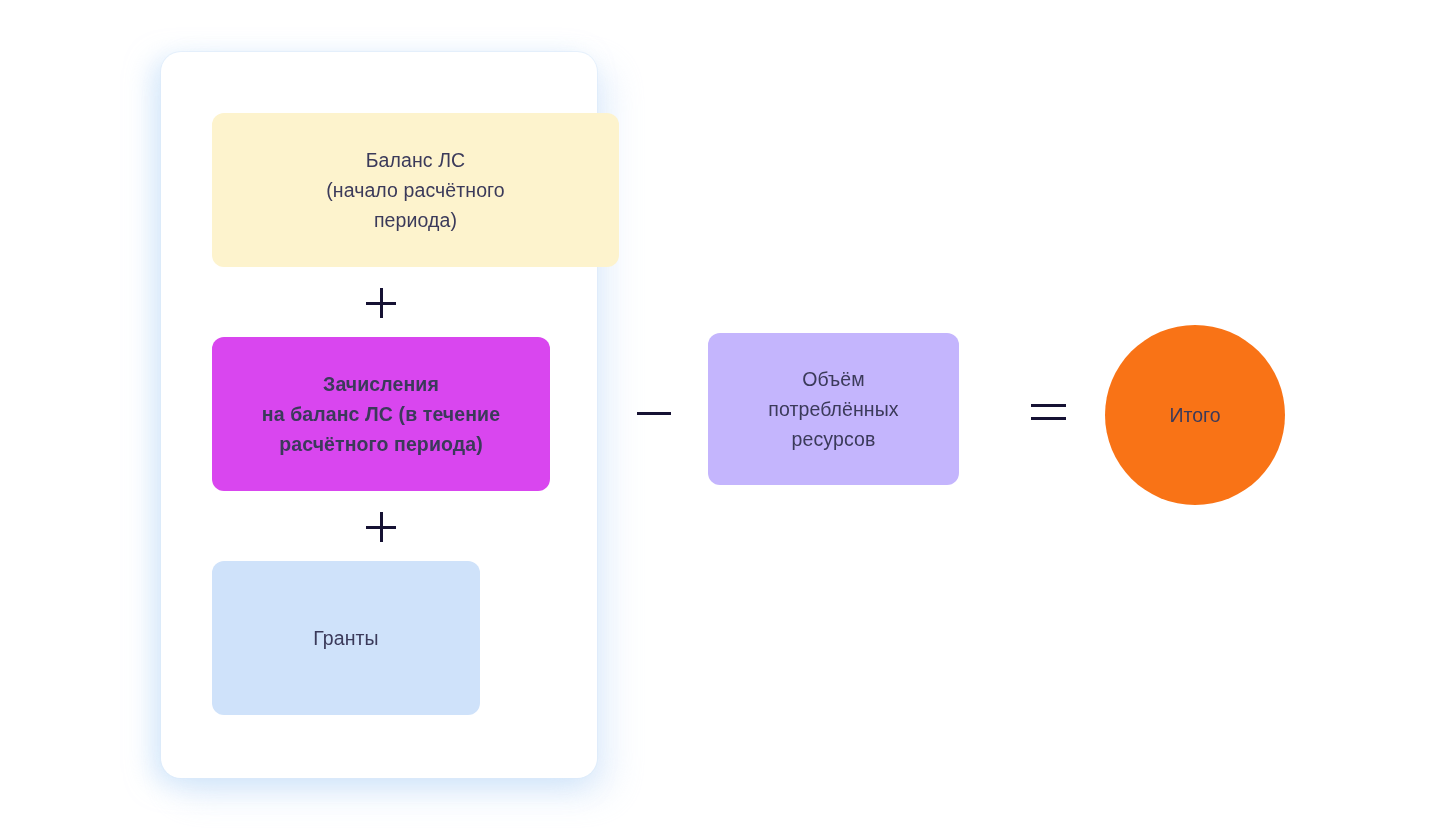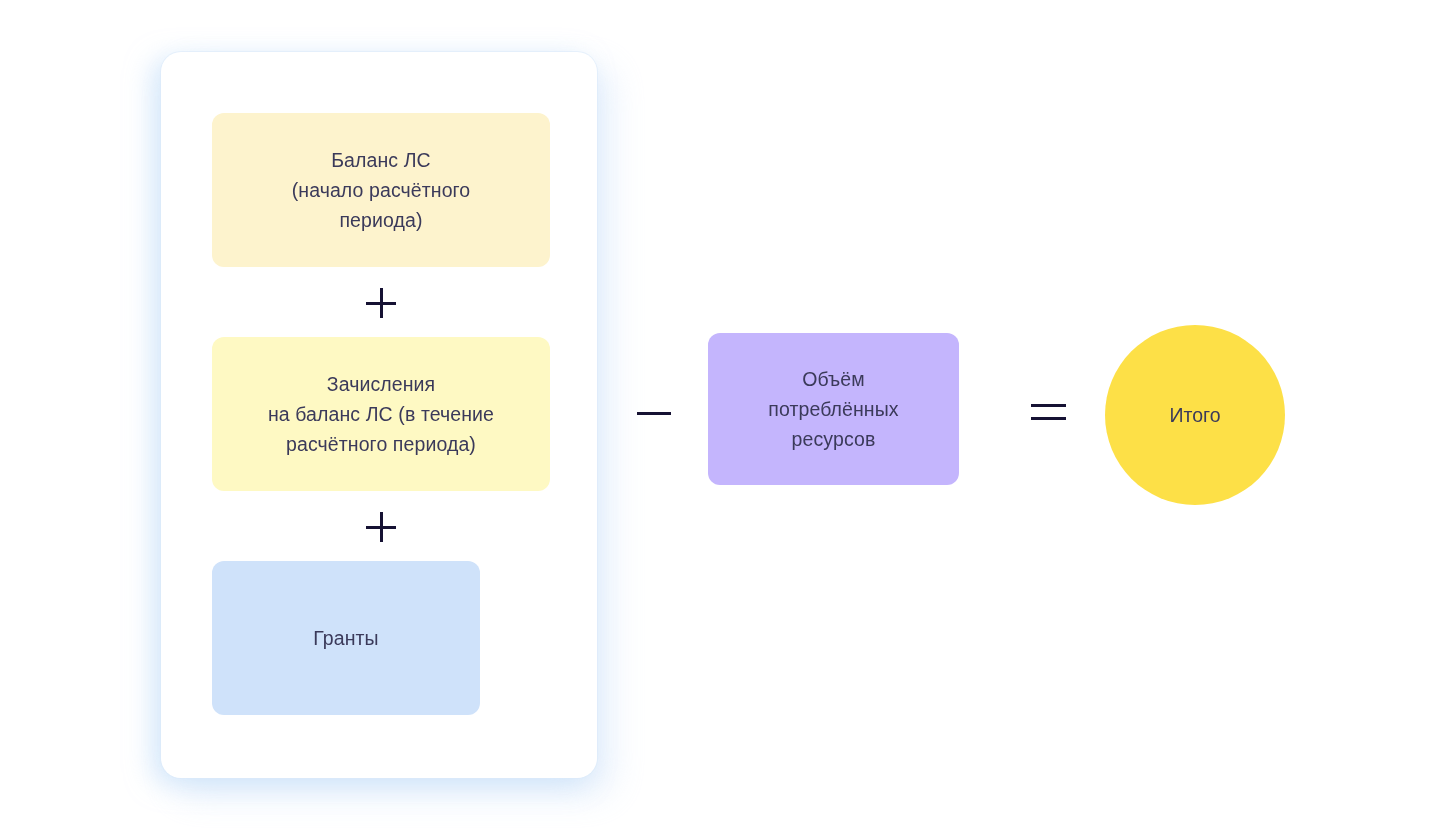--- a/index.html
+++ b/index.html
@@ -50,31 +50,32 @@
     font-size: 19.5px;
     line-height: 30px;
     white-space: pre-line;
     padding: 6px 10px;
     letter-spacing: 0.1px;
   }
 
   .card-balance {
     left: 212px;
     top: 113px;
-    width: 338px;
+    width: 407px;
     height: 154px;
     background: #fdf3cd;
   }
 
   .card-credits {
     left: 212px;
     top: 337px;
     width: 338px;
     height: 154px;
-    background: #fef9c3;
+    background: #d946ef;
+    font-weight: bold;
   }
 
   .card-grants {
     left: 212px;
     top: 561px;
     width: 268px;
     height: 154px;
     background: #cfe2fa;
   }
 
@@ -87,21 +88,21 @@
   }
 
   
   .circle-total {
     position: absolute;
     left: 1105px;
     top: 325px;
     width: 180px;
     height: 180px;
     border-radius: 50%;
-    background: #fde047;
+    background: #f97316;
     display: flex;
     align-items: center;
     justify-content: center;
     color: #3b3a5a;
     font-size: 19.5px;
     line-height: 28px;
     text-align: center;
   }
 
   

